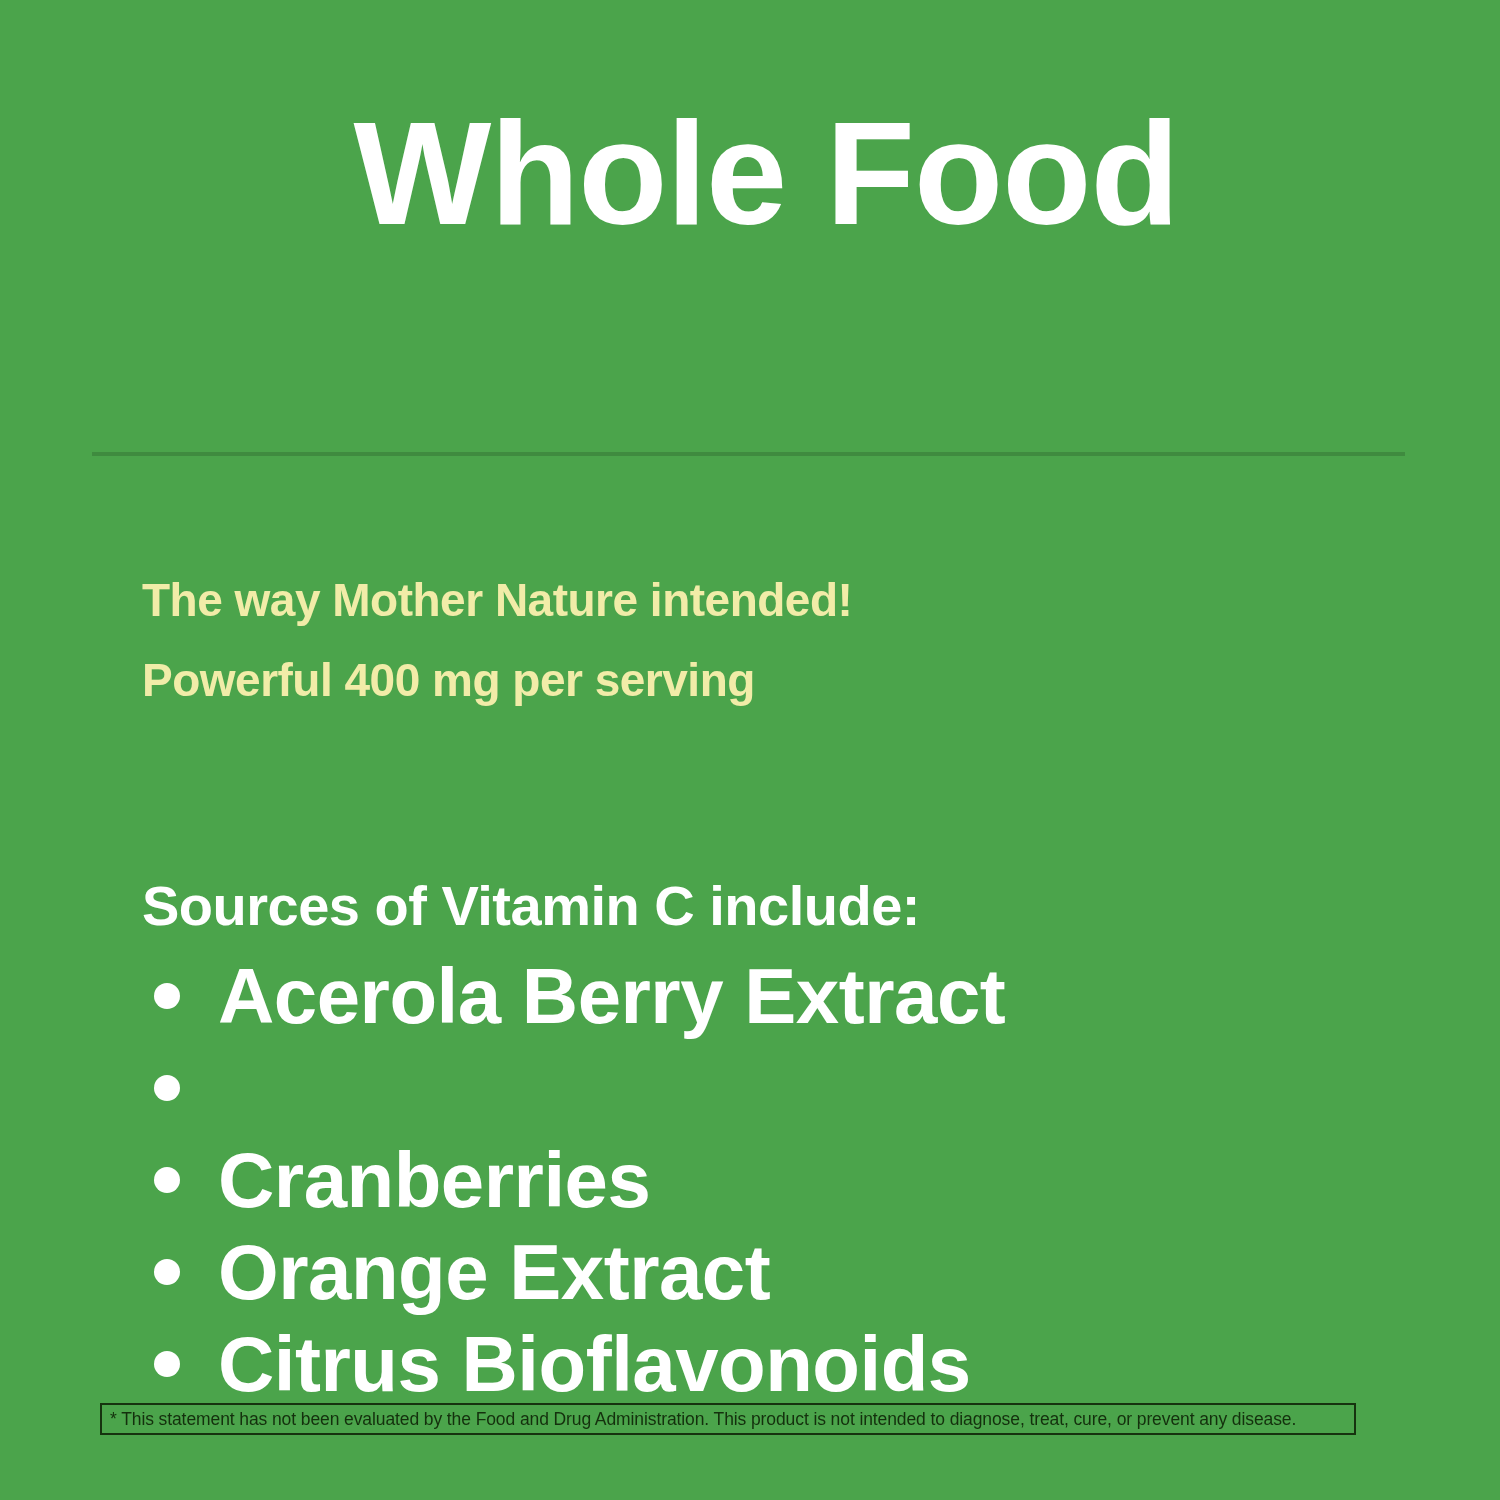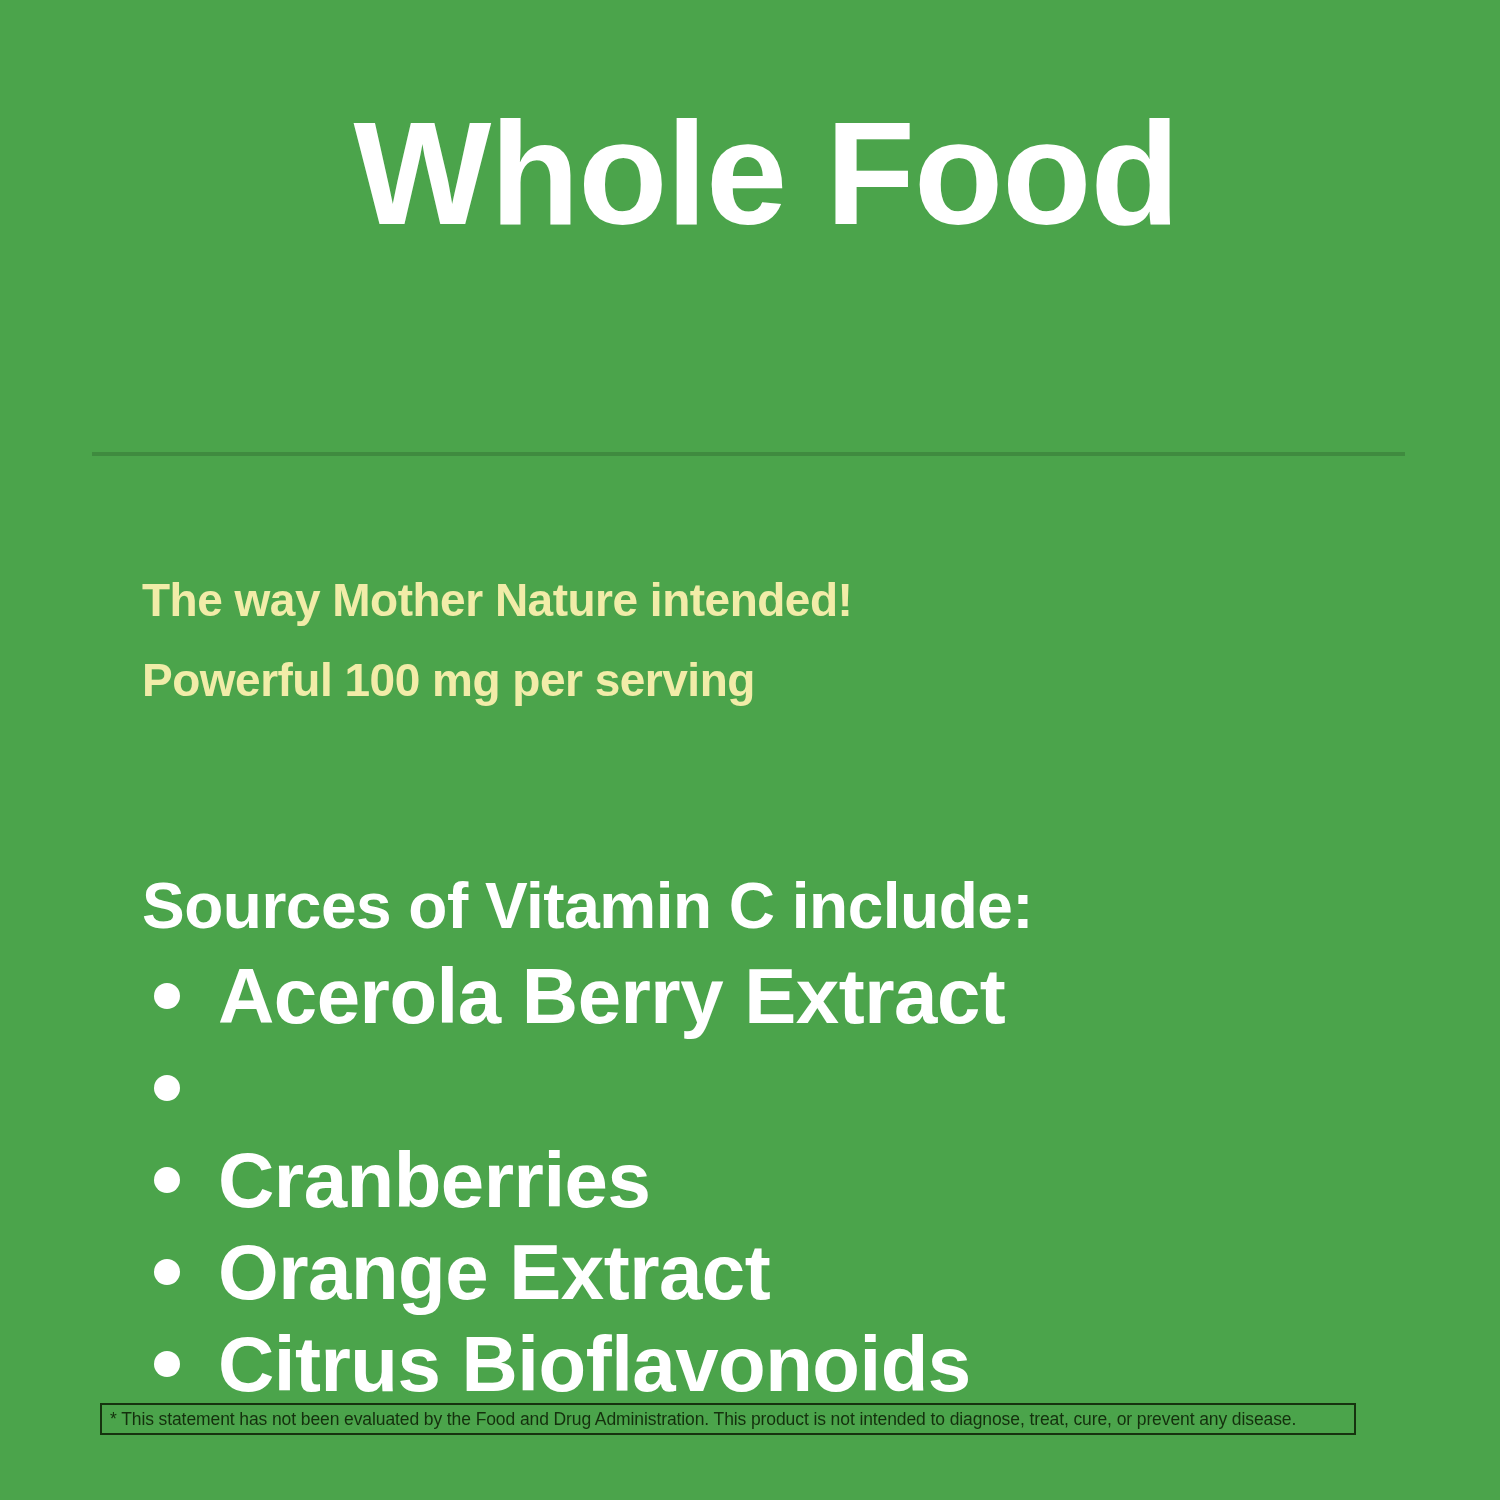--- a/index.html
+++ b/index.html
@@ -72,21 +72,21 @@
     letter-spacing: -0.5px;
   }
 
   
   .sources-heading {
     position: absolute;
     left: 142px;
     top: 866px;
     color: #FFFFFF;
     font-weight: bold;
-    font-size: 64px;
+    font-size: 56px;
     line-height: 80px;
     white-space: nowrap;
     letter-spacing: -0.5px;
   }
 
   
   .sources-list {
     position: absolute;
     left: 142px;
     top: 950px;
@@ -148,21 +148,21 @@
 <div id="poster">
 
   <div class="title-block">
     <div class="title-line line1">Whole Food</div>
   </div>
 
   <div class="divider"></div>
 
   <div class="highlight-block">
     <div class="highlight-line">The way Mother Nature intended!</div>
-    <div class="highlight-line">Powerful 100 mg per serving</div>
+    <div class="highlight-line">Powerful 400 mg per serving</div>
   </div>
 
   <div class="sources-heading">Sources of Vitamin C include:</div>
 
   <ul class="sources-list">
     <li class="source-item">
       <span class="bullet-dot"></span>
       <span class="source-label">Acerola Berry Extract</span>
     </li>
     <li class="source-item">

